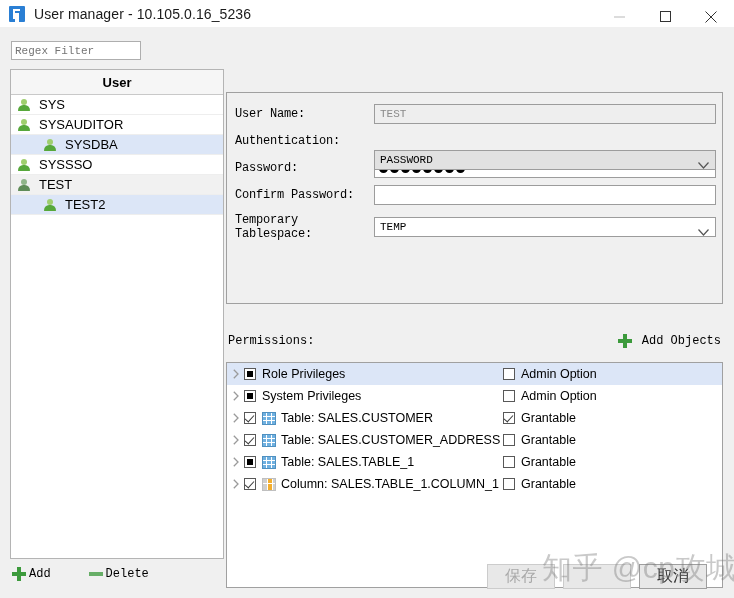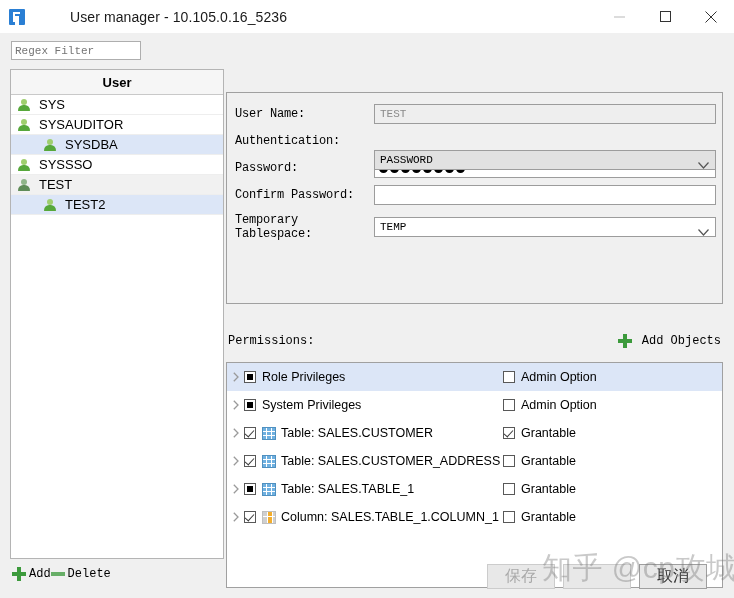--- a/index.html
+++ b/index.html
@@ -12,26 +12,25 @@
     background: #f0f0f0;
     font-family: "Liberation Sans", sans-serif;
     font-size: 12px;
     color: #000;
     overflow: hidden;
     position: relative;
   }
 
   
   .titlebar {
-    height: 33px;
-    background: #ffffff;
-    display: flex;
-    align-items: center;
-    position: relative;
-    gap: 36px;
+    height: 27px;
+    background: #ffffff;
+    display: flex;
+    align-items: center;
+    position: relative;
   }
   .app-icon {
     width: 16px;
     height: 16px;
     margin-left: 9px;
     margin-right: 9px;
     background: #2a7fd4;
     border-radius: 1px;
     position: relative;
     flex: 0 0 auto;
@@ -153,20 +152,21 @@
   }
   .user-icon.dim .head { background: #90b58a; }
   .user-icon.dim .body { background: #5f8c58; }
 
   .bottom-tools {
     position: absolute;
     left: 12px;
     top: 534px;
     display: flex;
     align-items: center;
+    gap: 38px;
     font-family: "Liberation Mono", monospace;
     font-size: 12px;
   }
   .tool-btn {
     display: flex;
     align-items: center;
     gap: 3px;
   }
   .plus-glyph {
     width: 14px; height: 14px;
@@ -326,21 +326,21 @@
     left: 0;
     top: 329px;
     width: 497px;
     height: 226px;
     background: #ffffff;
     border: 1px solid #a0a0a0;
     box-sizing: border-box;
     overflow: hidden;
   }
   .perm-row {
-    height: 28px;
+    height: 22px;
     display: flex;
     align-items: center;
     font-size: 12.5px;
     font-family: "Liberation Sans", sans-serif;
     box-sizing: border-box;
   }
   .perm-row.sel { background: #dce6f7; }
   .chev {
     width: 17px;
     flex: 0 0 auto;

